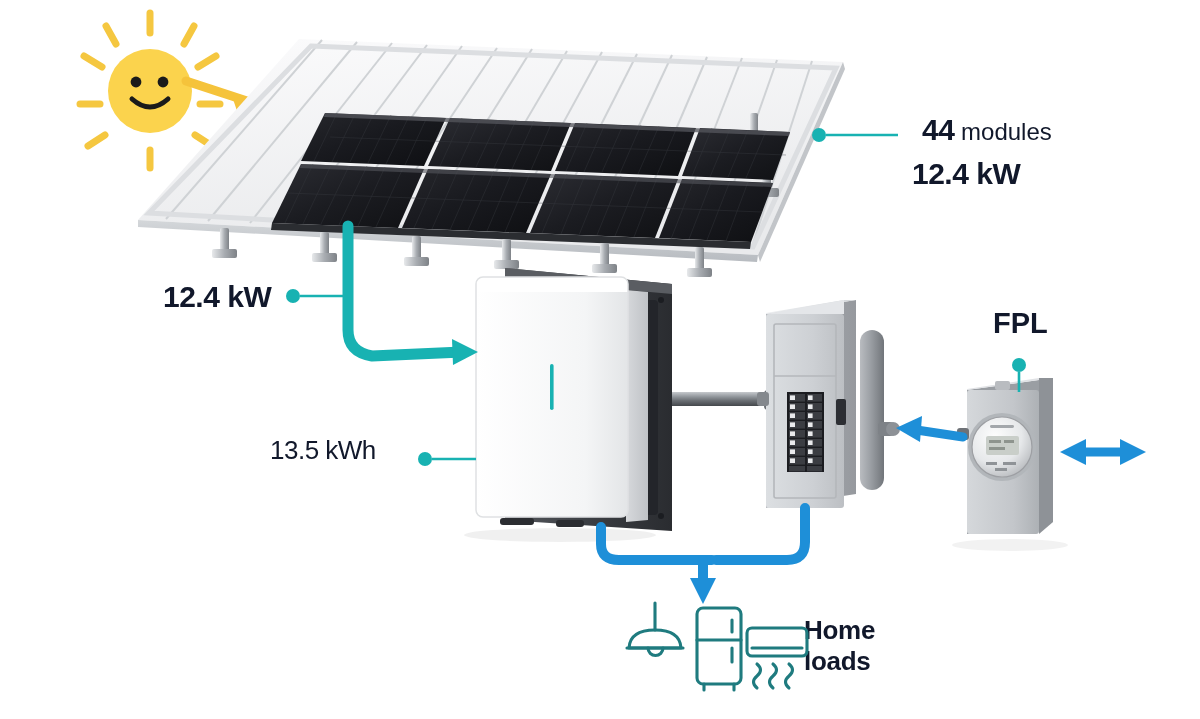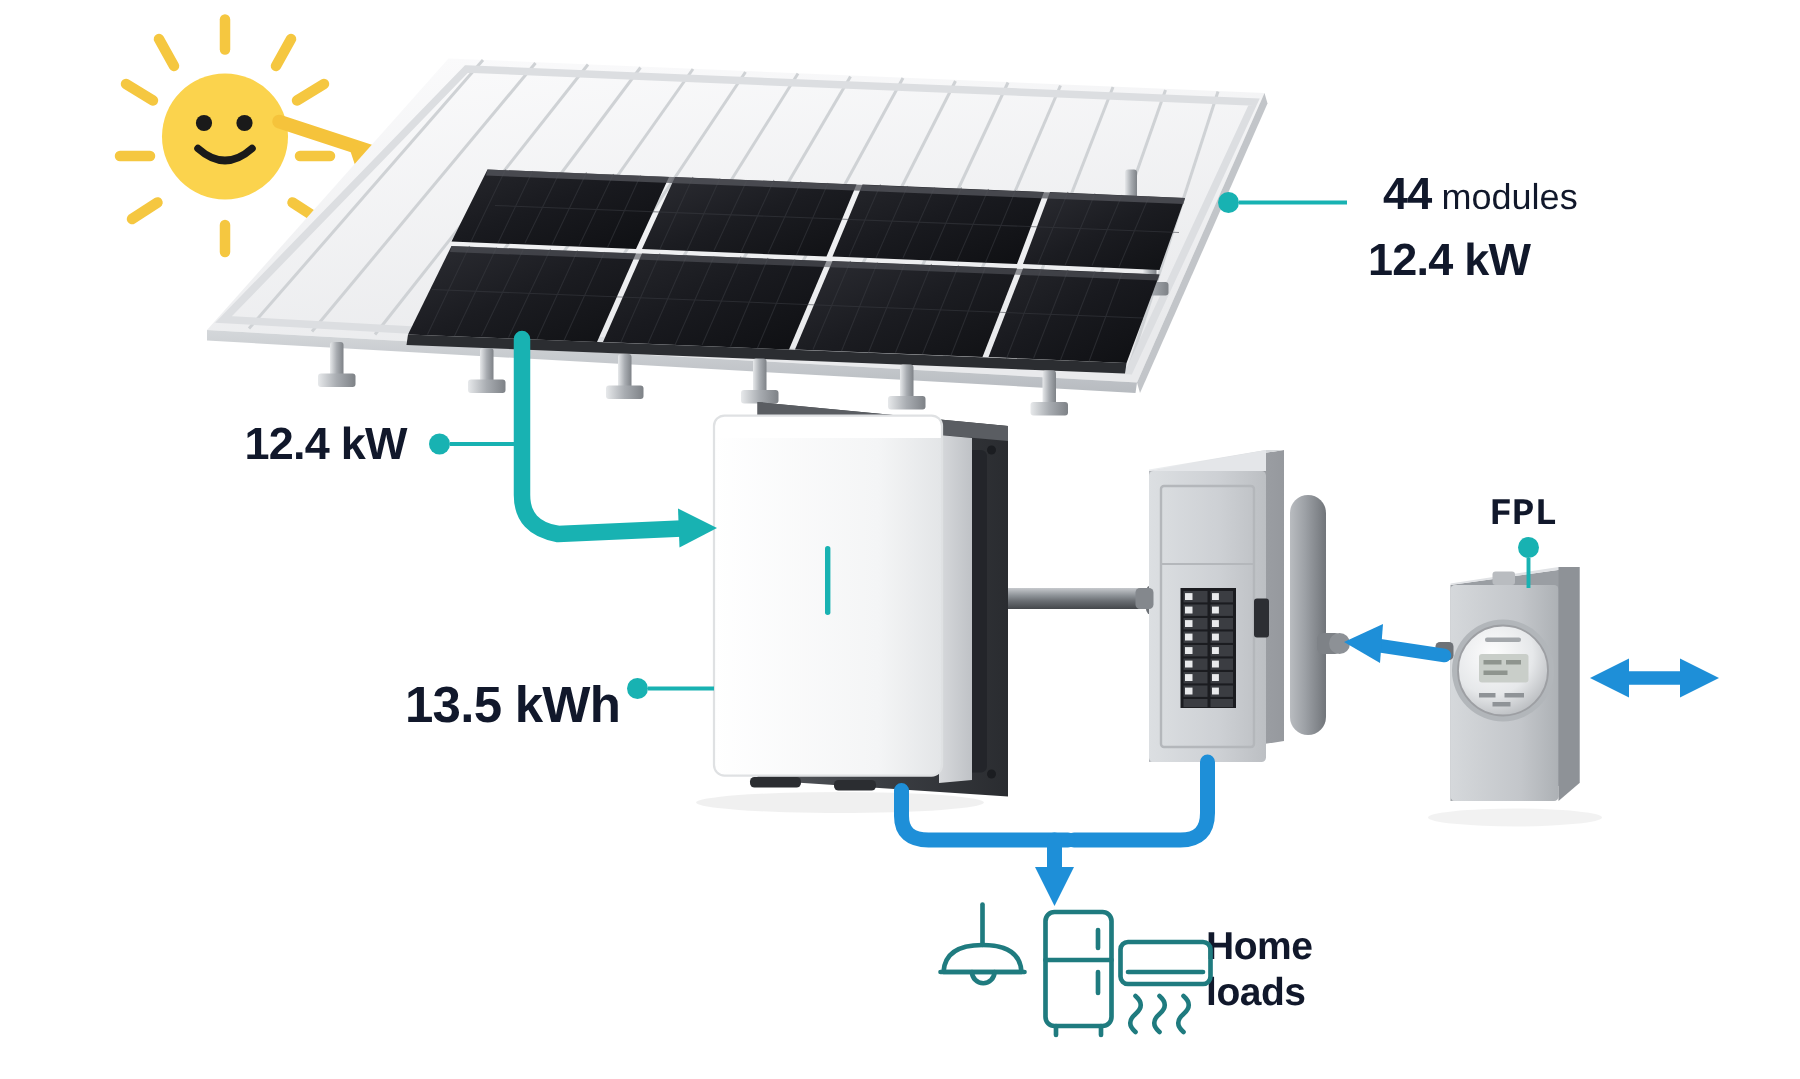--- a/index.html
+++ b/index.html
@@ -46,32 +46,31 @@
   }
   .lbl-invkw {
     left: 163px;
     top: 281px;
     font-size: 30px;
     font-weight: 700;
     letter-spacing: -0.5px;
   }
   .lbl-batt {
     left: 270px;
-    top: 452px;
-    font-size: 34px;
-    font-weight: 700;
+    top: 436px;
+    font-size: 26px;
+    font-weight: 400;
     letter-spacing: -0.5px;
   }
   .lbl-fpl {
     left: 993px;
-    top: 329px;
-    font-size: 25px;
+    top: 308px;
+    font-size: 29px;
     font-weight: 700;
     letter-spacing: 0px;
-    font-family: Liberation Mono, monospace;
   }
   .lbl-home {
     left: 804px;
     top: 615px;
     font-size: 26px;
     font-weight: 700;
     line-height: 1.18;
     letter-spacing: -0.3px;
   }
   svg.layer {

